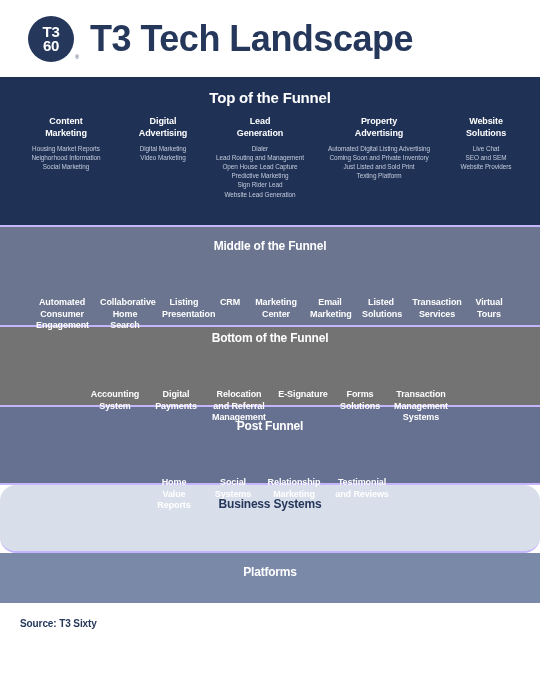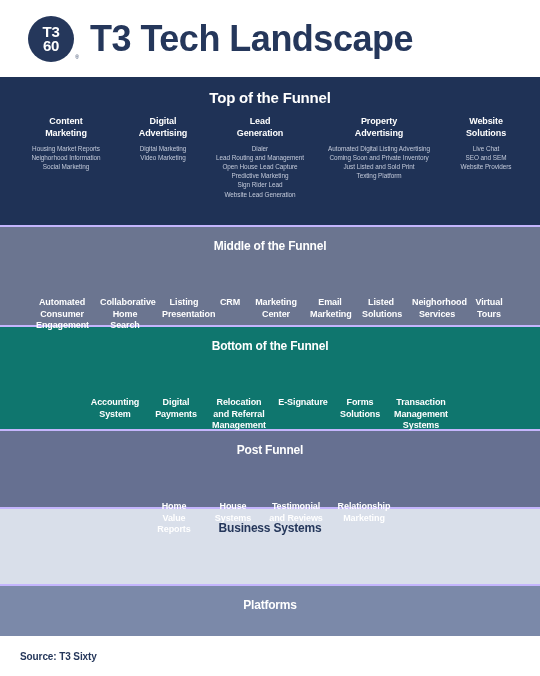--- a/index.html
+++ b/index.html
@@ -133,38 +133,39 @@
     background: #6b7590;
     color: #ffffff;
     height: 100px;
     padding-top: 12px;
   }
 
   .band-bottom {
     background: #465party;
   }
   .band-bottom {
-    background: #0f766e;
-    color: #ffffff;
-    height: 104px;
-    padding-top: 12px;
+    background: #737373;
+    color: #ffffff;
+    height: 80px;
+    padding-top: 4px;
   }
 
   .band-post {
     background: #667091;
     color: #ffffff;
     height: 78px;
     padding-top: 12px;
   }
 
   .band-business {
     background: #d9dfea;
     color: #25375b;
-    height: 77px;
-    padding-top: 12px;
+    height: 68px;
+    padding-top: 12px;
+    border-radius: 16px;
   }
   .band-business .chip.muted { color: #8a94ab; }
 
   .band-platforms {
     background: #7b89a9;
     color: #ffffff;
     height: 50px;
     padding-top: 12px;
     border-bottom: none;
   }
@@ -273,44 +274,44 @@
 <div class="band band-middle">
   <div class="band-title">Middle of the Funnel</div>
   <div class="band-flat">
     <div class="chip" style="width:64px">Automated Consumer Engagement</div>
     <div class="chip" style="width:62px">Collaborative Home Search</div>
     <div class="chip" style="width:56px">Listing Presentation</div>
     <div class="chip" style="width:36px">CRM</div>
     <div class="chip" style="width:56px">Marketing Center</div>
     <div class="chip" style="width:52px">Email Marketing</div>
     <div class="chip" style="width:50px">Listed Solutions</div>
-    <div class="chip" style="width:62px">Neighorhood Services</div>
+    <div class="chip" style="width:62px">Transaction Services</div>
     <div class="chip" style="width:42px">Virtual Tours</div>
   </div>
 </div>
 
 <div class="band band-bottom">
   <div class="band-title">Bottom of the Funnel</div>
   <div class="band-flat">
     <div class="chip" style="width:62px">Accounting System</div>
     <div class="chip" style="width:60px">Digital Payments</div>
     <div class="chip" style="width:66px">Relocation and Referral Management</div>
     <div class="chip" style="width:62px">E-Signature</div>
     <div class="chip" style="width:52px">Forms Solutions</div>
     <div class="chip" style="width:70px">Transaction Management Systems</div>
   </div>
 </div>
 
 <div class="band band-post">
   <div class="band-title">Post Funnel</div>
   <div class="band-flat">
     <div class="chip" style="width:62px">Home Value Reports</div>
-    <div class="chip" style="width:56px">House Systems</div>
+    <div class="chip" style="width:56px">Social Systems</div>
+    <div class="chip" style="width:66px">Relationship Marketing</div>
     <div class="chip" style="width:70px">Testimonial and Reviews</div>
-    <div class="chip" style="width:66px">Relationship Marketing</div>
   </div>
 </div>
 
 <div class="band band-business">
   <div class="band-title">Business Systems</div>
 </div>
 
 <div class="band band-platforms">
   <div class="band-title">Platforms</div>
 </div>

